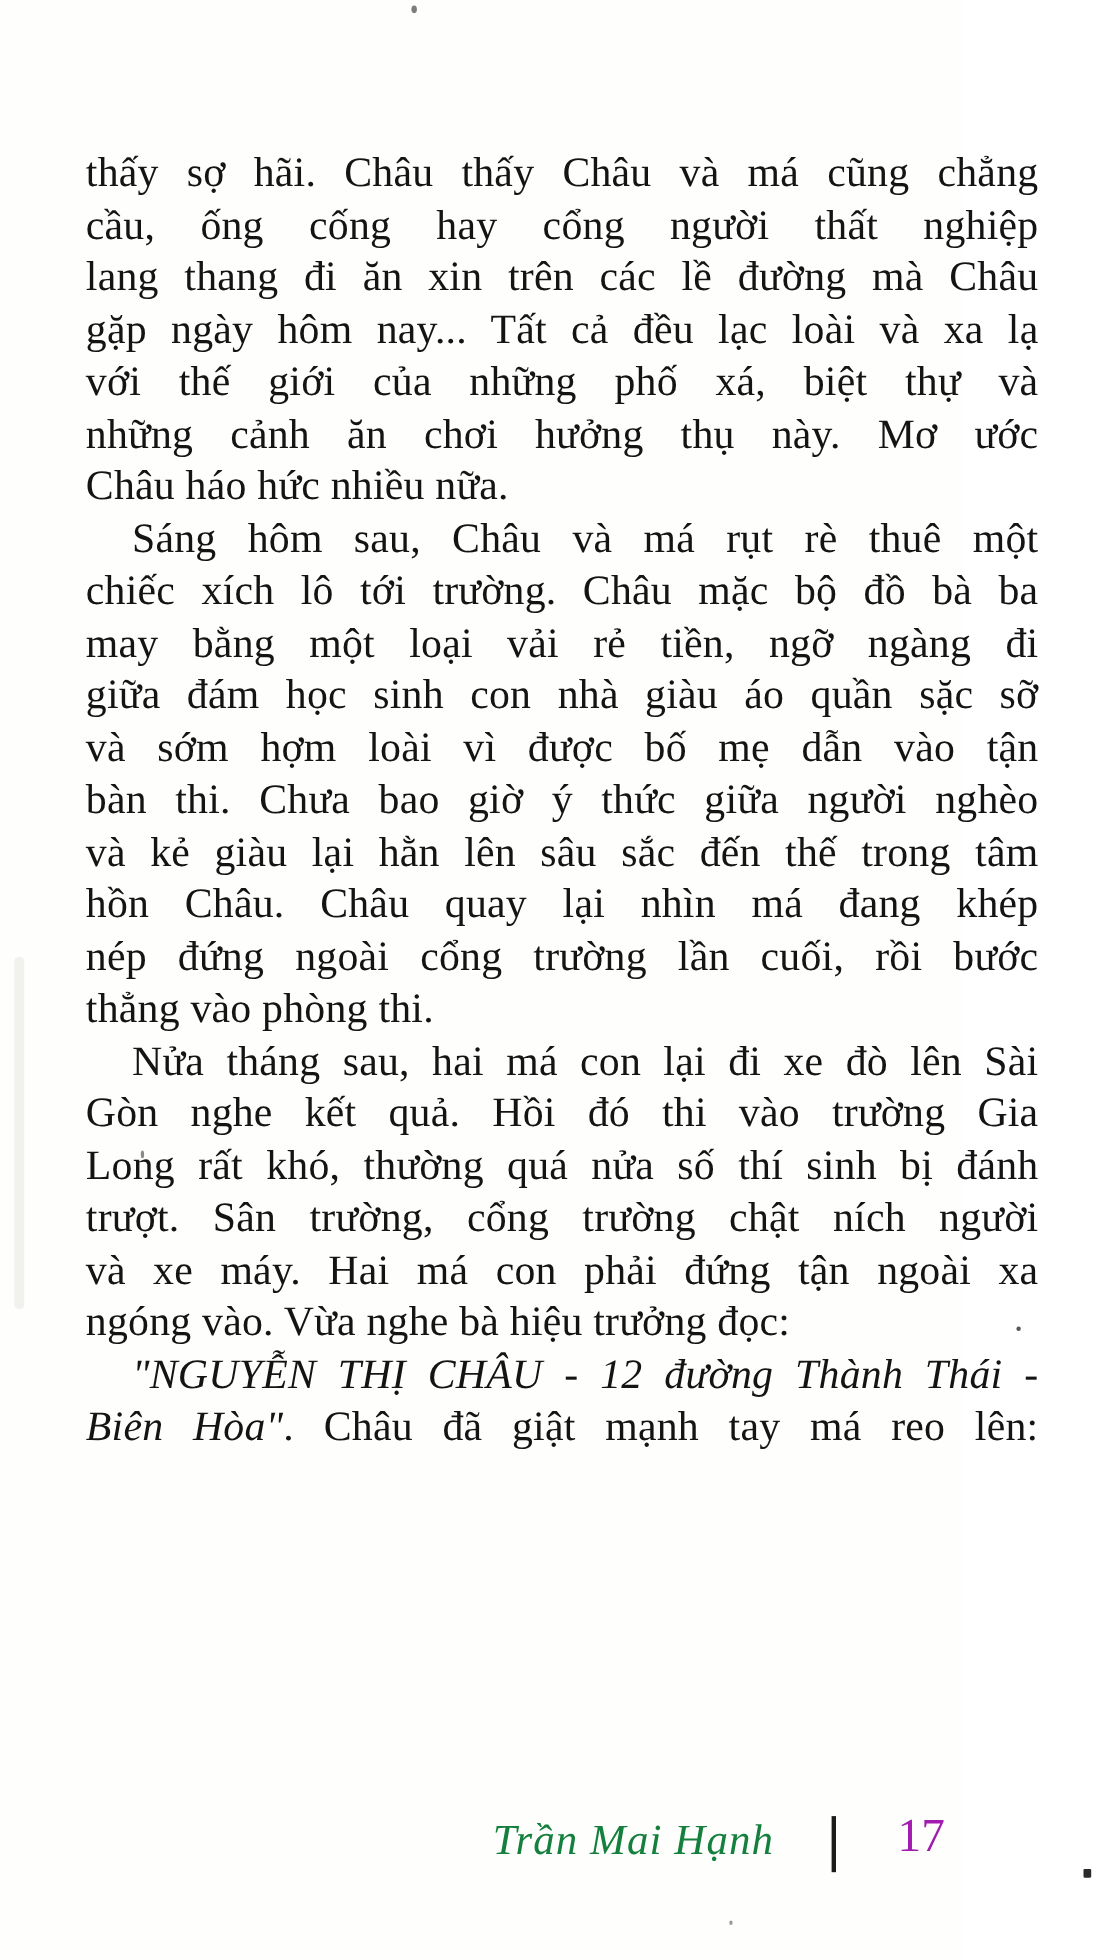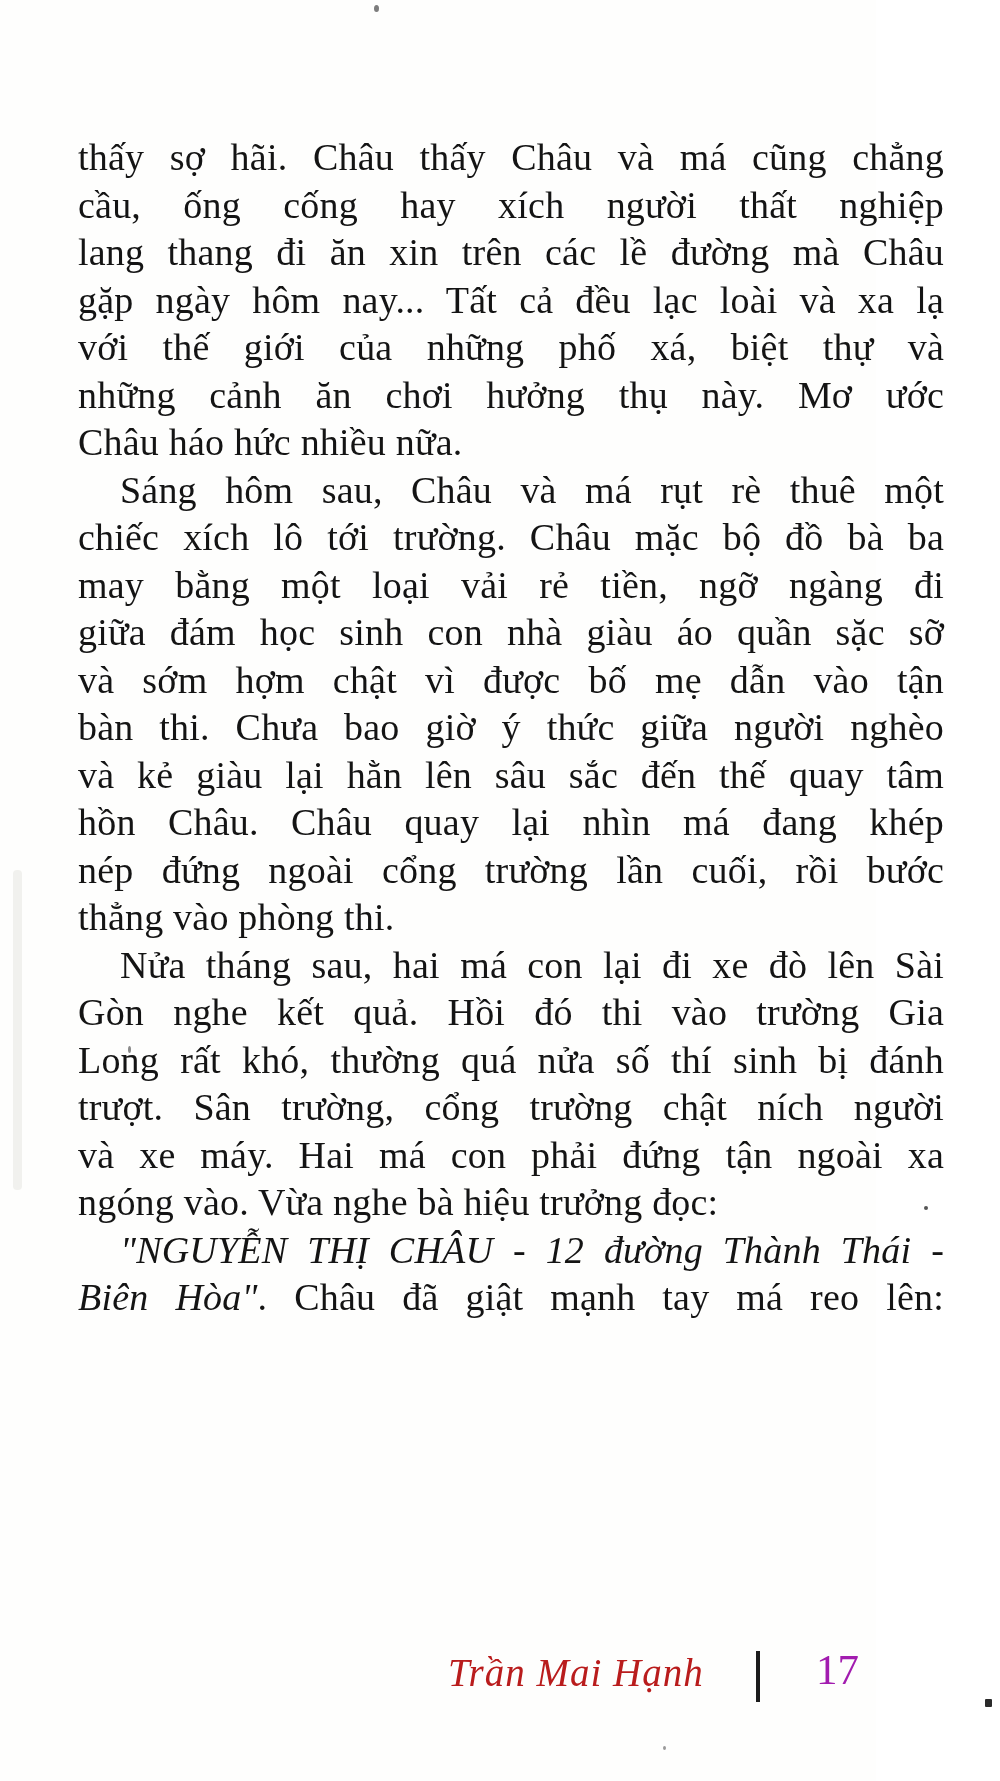--- a/index.html
+++ b/index.html
@@ -38,21 +38,21 @@
   .line.italic, .seg-italic {
     font-style: italic;
   }
   .seg-regular { font-style: normal; }
   .footer-author {
     position: absolute;
     left: 448px; top: 1650px;
     font-size: 39px;
     font-style: italic;
     letter-spacing: 1px;
-    color: #b91c1c;
+    color: #15803d;
   }
   .footer-rule {
     position: absolute;
     left: 756px; top: 1651px;
     width: 4px; height: 51px;
     background: #1c1c1c;
   }
   .footer-pagenum {
     position: absolute;
     left: 816px; top: 1645px;
@@ -81,33 +81,33 @@
 
   <div class="edge-shade"></div>
   <div class="speck s1"></div>
   <div class="speck s2"></div>
   <div class="speck s3"></div>
   <div class="speck s4"></div>
   <div class="speck s5"></div>
 
   <div class="text-block">
     <div class="line">thấy sợ hãi. Châu thấy Châu và má cũng chẳng</div>
-    <div class="line">cầu, ống cống hay xích người thất nghiệp</div>
+    <div class="line">cầu, ống cống hay cổng người thất nghiệp</div>
     <div class="line">lang thang đi ăn xin trên các lề đường mà Châu</div>
     <div class="line">gặp ngày hôm nay... Tất cả đều lạc loài và xa lạ</div>
     <div class="line">với thế giới của những phố xá, biệt thự và</div>
     <div class="line">những cảnh ăn chơi hưởng thụ này. Mơ ước</div>
     <div class="line left">Châu háo hức nhiều nữa.</div>
     <div class="line indent">Sáng hôm sau, Châu và má rụt rè thuê một</div>
     <div class="line">chiếc xích lô tới trường. Châu mặc bộ đồ bà ba</div>
     <div class="line">may bằng một loại vải rẻ tiền, ngỡ ngàng đi</div>
     <div class="line">giữa đám học sinh con nhà giàu áo quần sặc sỡ</div>
-    <div class="line">và sớm hợm chật vì được bố mẹ dẫn vào tận</div>
+    <div class="line">và sớm hợm loài vì được bố mẹ dẫn vào tận</div>
     <div class="line">bàn thi. Chưa bao giờ ý thức giữa người nghèo</div>
-    <div class="line">và kẻ giàu lại hằn lên sâu sắc đến thế quay tâm</div>
+    <div class="line">và kẻ giàu lại hằn lên sâu sắc đến thế trong tâm</div>
     <div class="line">hồn Châu. Châu quay lại nhìn má đang khép</div>
     <div class="line">nép đứng ngoài cổng trường lần cuối, rồi bước</div>
     <div class="line left">thẳng vào phòng thi.</div>
     <div class="line indent">Nửa tháng sau, hai má con lại đi xe đò lên Sài</div>
     <div class="line">Gòn nghe kết quả. Hồi đó thi vào trường Gia</div>
     <div class="line">Long rất khó, thường quá nửa số thí sinh bị đánh</div>
     <div class="line">trượt. Sân trường, cổng trường chật ních người</div>
     <div class="line">và xe máy. Hai má con phải đứng tận ngoài xa</div>
     <div class="line left">ngóng vào. Vừa nghe bà hiệu trưởng đọc:</div>
     <div class="line indent italic">"NGUYỄN THỊ CHÂU - 12 đường Thành Thái -</div>

